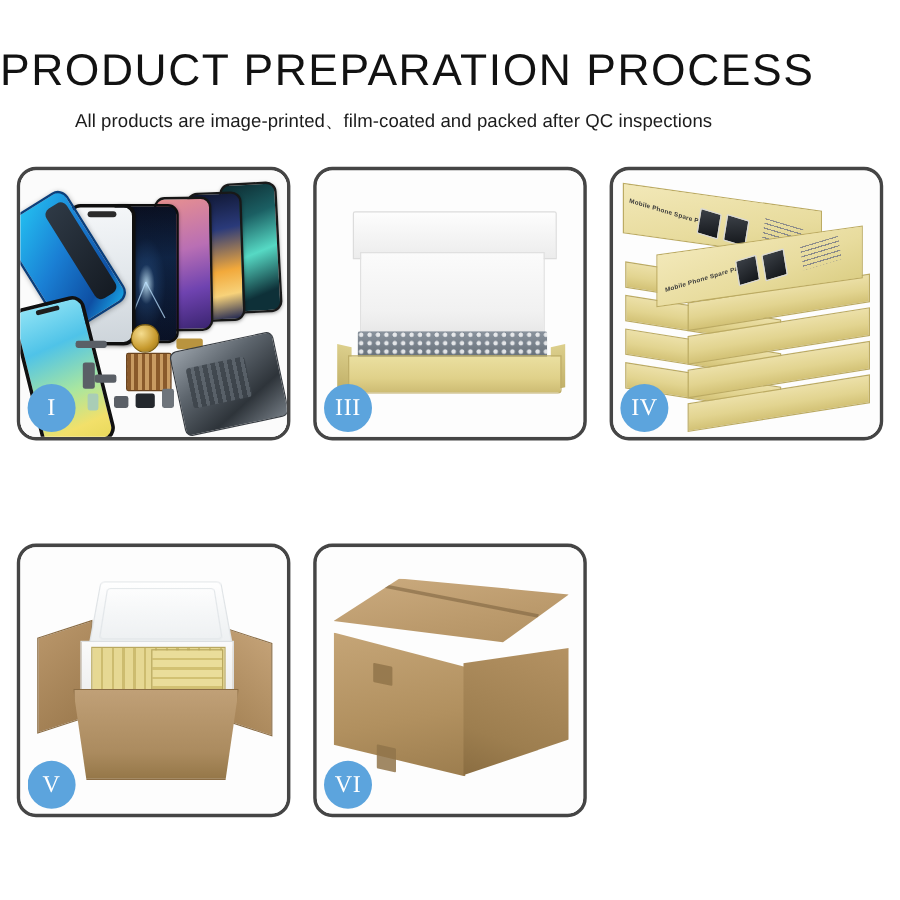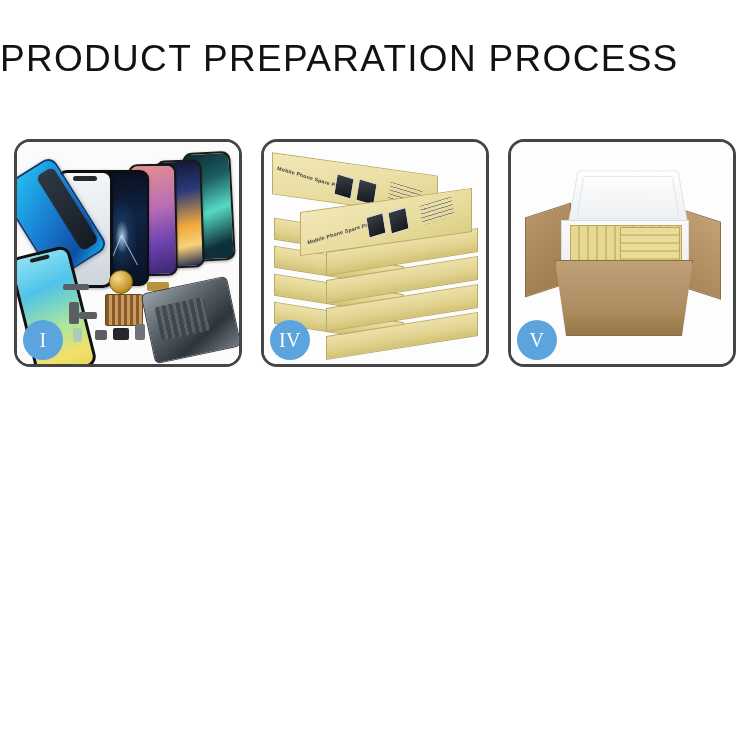--- a/index.html
+++ b/index.html
@@ -415,20 +415,21 @@
   .c6-tape-a { left: 33px; top: 72px; width: 16px; height: 16px; transform: skewY(12deg); }
   .c6-tape-b { left: 36px; top: 140px; width: 16px; height: 20px; transform: skewY(12deg); }
 </style>
 </head>
 <body>
 
 <div class="page">
 
   <div class="header">
     <div class="title">PRODUCT PREPARATION PROCESS</div>
+    <div class="subtitle">All products are image-printed、film-coated and packed after QC inspections</div>
   </div>
 
   <div class="grid">
 
     <div class="panel">
       <div class="panel-inner">
         <div class="p1-bg"></div>
         <div class="phone ph-green"></div>
         <div class="phone ph-orange"></div>
         <div class="phone ph-purple"></div>
@@ -448,20 +449,33 @@
         <div class="part" style="left:56px;top:186px;width:9px;height:14px;background:#a9cdb6;"></div>
         <div class="part" style="left:78px;top:188px;width:12px;height:10px;"></div>
         <div class="part" style="left:96px;top:186px;width:16px;height:12px;background:#24282d;"></div>
         <div class="part" style="left:118px;top:182px;width:10px;height:16px;background:#6e747b;"></div>
         <div class="ph-teardown"></div>
       </div>
       <div class="badge">I</div>
     </div>
 
 
+    <div class="panel">
+      <div class="panel-inner">
+        <div class="box3">
+          <div class="lid"></div>
+          <div class="foam"></div>
+          <div class="wrap"></div>
+          <div class="side-l"></div>
+          <div class="side-r"></div>
+          <div class="front"></div>
+        </div>
+      </div>
+      <div class="badge">III</div>
+    </div>
 
     <div class="panel">
       <div class="panel-inner">
         <div class="stack">
 
           <div class="sbox" style="left:2px;  top:152px; width:128px; height:20px; transform:skewY(9deg);"></div>
           <div class="sbox" style="left:2px;  top:124px; width:128px; height:20px; transform:skewY(9deg);"></div>
           <div class="sbox" style="left:2px;  top:96px;  width:128px; height:20px; transform:skewY(9deg);"></div>
           <div class="sbox" style="left:2px;  top:68px;  width:128px; height:20px; transform:skewY(9deg);"></div>
 
@@ -500,15 +514,29 @@
           <div class="c5-foam-tray">
             <div class="c5-inner"></div>
             <div class="c5-inner2"></div>
           </div>
           <div class="c5-body"></div>
         </div>
       </div>
       <div class="badge">V</div>
     </div>
 
+    <div class="panel">
+      <div class="panel-inner">
+        <div class="carton6">
+          <div class="c6-top">
+            <div class="c6-seam"></div>
+          </div>
+          <div class="c6-left"></div>
+          <div class="c6-right"></div>
+          <div class="c6-tape c6-tape-a"></div>
+          <div class="c6-tape c6-tape-b"></div>
+        </div>
+      </div>
+      <div class="badge">VI</div>
+    </div>
 
   </div>
 </div>
 
 </body></html>

